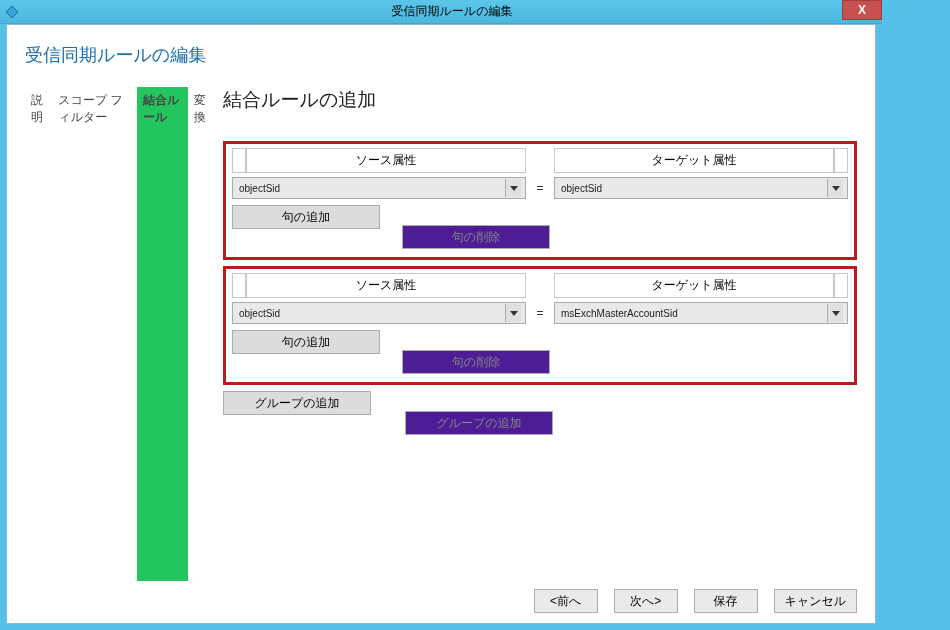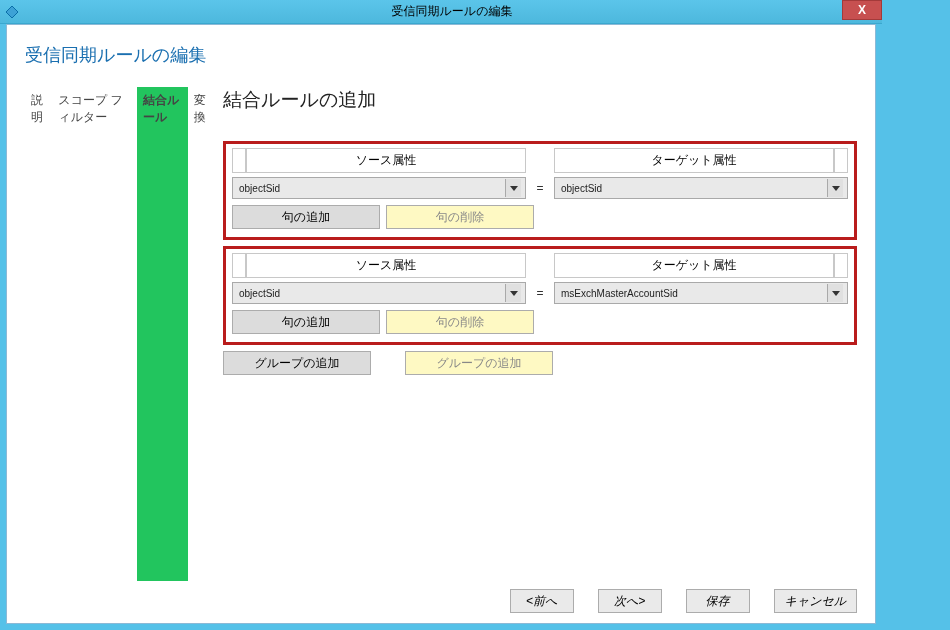--- a/index.html
+++ b/index.html
@@ -149,41 +149,40 @@
     }
     .combo-arrow-tri {
       width:0;height:0;border-left:4px solid transparent;border-right:4px solid transparent;border-top:5px solid #333;
     }
     .eq {
       width: 28px;
       text-align: center;
       font-size: 12px;
       color: #333;
     }
-    .btn-row { display:flex; gap:0; }
+    .btn-row { display:flex; gap:16px; }
     .btn {
       height: 24px;
       border: 1px solid #acacac;
       background: #e7e7e7;
       padding: 0 10px;
       font-size: 12px;
       display:flex;align-items:center;justify-content:center;
       cursor:pointer;
       min-width: 148px;
     }
     .btn + .btn { margin-left: 6px; }
-    .btn.disabled { color:#888; background:#fef9c3; cursor:default; }
+    .btn.disabled { color:#888; background:#4c1d95; cursor:default;margin-top:20px; }
     .btn.dark { background:#dcdcdc; }
     .group-actions { margin-top: 6px; display:flex;gap:28px; }
     .footer {
       display:flex;
       justify-content:flex-end;
-      gap:24px;
+      gap:16px;
       padding-top:8px;
-      font-style:italic;
     }
     .footer .fbtn {
       min-width: 64px;
       height: 24px;
       border: 1px solid #acacac;
       background: #eaeaea;
       display:flex;align-items:center;justify-content:center;
       font-size:12px;
       cursor:pointer;
       padding: 0 10px;

